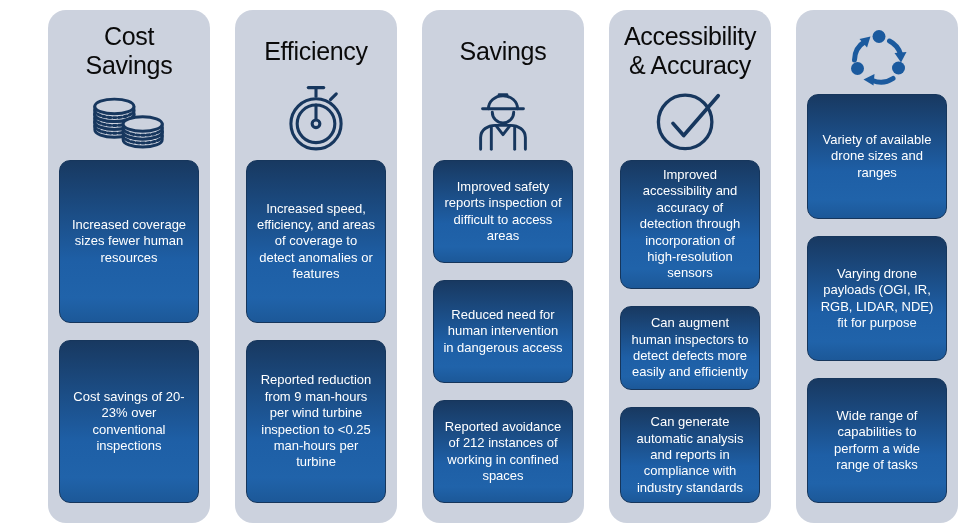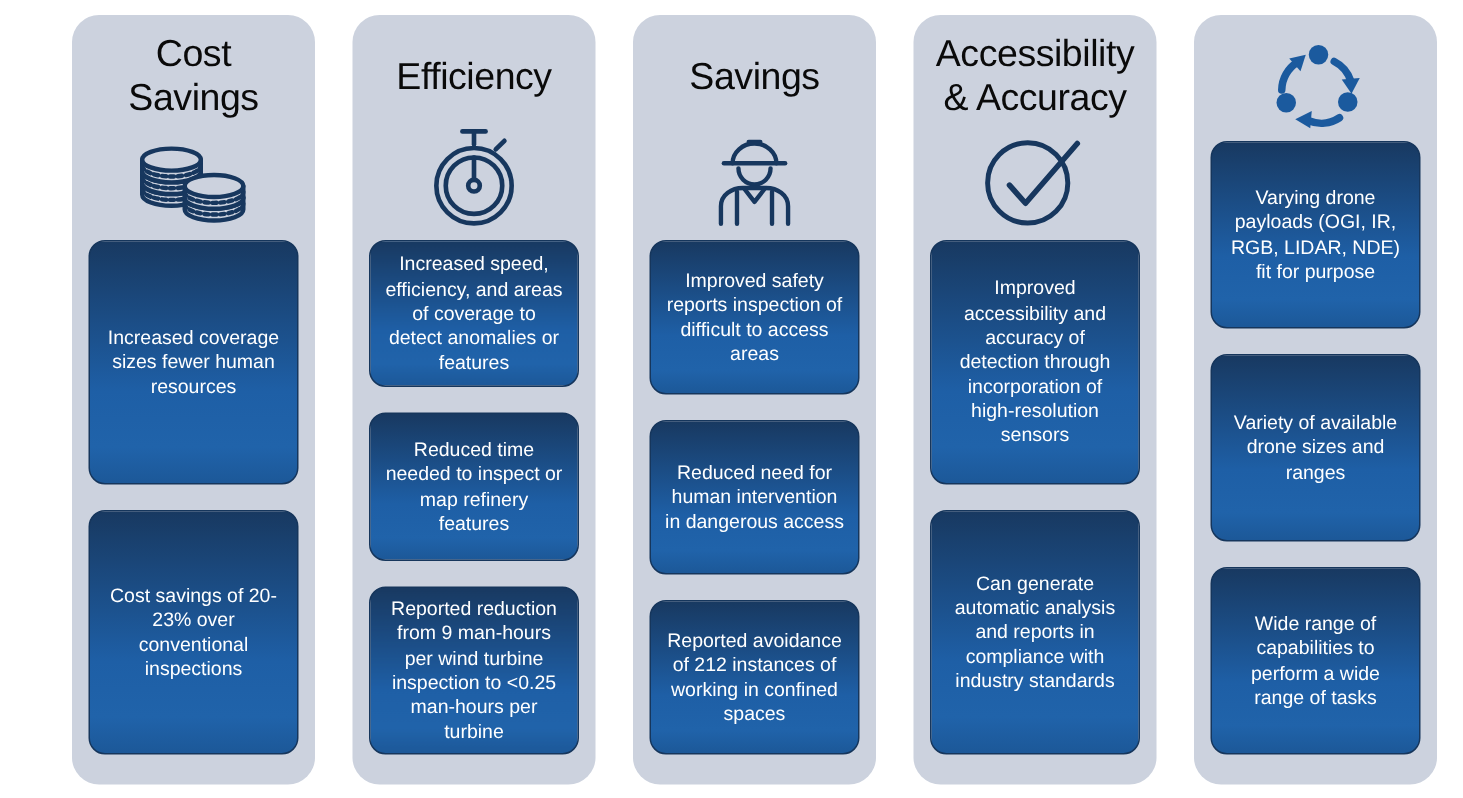--- a/index.html
+++ b/index.html
@@ -82,23 +82,20 @@
         <circle cx="29" cy="41" r="19.5"></circle>
         <path d="M29 36.5V21.5"></path>
         <circle cx="29" cy="41" r="4" fill="#CCD2DE"></circle>
       </svg>
     </div>
     <div class="boxes">
       <div class="box">
           <span>Increased speed, efficiency, and areas of coverage to detect anomalies or features</span>
         </div>
       <div class="box">
-          <span>Reduced time needed to inspect or map refinery features</span>
-        </div>
-      <div class="box">
           <span>Reported reduction from 9 man-hours per wind turbine inspection to &lt;0.25 man-hours per turbine</span>
         </div>
     </div>
   </section>
 
   <section class="card">
     <h2 class="title">Savings</h2>
     <div class="icon-wrap">
       <svg width="72" height="64" viewBox="0 0 74 64" fill="none" stroke="#17375E" stroke-width="3" stroke-linecap="round" stroke-linejoin="round">
         <path d="M33 6h8"></path>
@@ -131,20 +128,23 @@
       <svg width="70" height="66" viewBox="0 0 72 66" fill="none" stroke="#17375E" stroke-linecap="round" stroke-linejoin="round">
         <circle cx="31" cy="36" r="27.5" stroke-width="3.4"></circle>
         <path d="M18.5 37.5L29.5 50L65 9" stroke-width="3.8"></path>
       </svg>
     </div>
     <div class="boxes">
       <div class="box">
           <span>Improved accessibility and accuracy of detection through incorporation of high-resolution sensors</span>
         </div>
       <div class="box">
+          <span>Can augment human inspectors to detect defects more easily and efficiently</span>
+        </div>
+      <div class="box">
           <span>Can generate automatic analysis and reports in compliance with industry standards</span>
         </div>
     </div>
   </section>
 
   <section class="card">
     <div class="icon-wrap">
       <svg width="62" height="58" viewBox="0 0 62 58" fill="none">
         <g stroke="#1B5A9E" stroke-width="5" stroke-linecap="round">
           <path d="M43.5 13a22 22 0 0 1 11 13"></path>
@@ -156,24 +156,24 @@
           <polygon points="17.5,51.5 28.5,46 27.5,57.5"></polygon>
           <polygon points="24.5,8.5 13.5,11 21,19.5"></polygon>
           <circle cx="33" cy="8.5" r="6.5"></circle>
           <circle cx="52.5" cy="40" r="6.5"></circle>
           <circle cx="11.5" cy="40.5" r="6.5"></circle>
         </g>
       </svg>
     </div>
     <div class="boxes">
       <div class="box">
-          <span>Varying drone payloads (OGI, IR, RGB, LIDAR, NDE) fit for purpose</span>
+          <span>Variety of available drone sizes and ranges</span>
         </div>
       <div class="box">
-          <span>Variety of available drone sizes and ranges</span>
+          <span>Varying drone payloads (OGI, IR, RGB, LIDAR, NDE) fit for purpose</span>
         </div>
       <div class="box">
           <span>Wide range of capabilities to perform a wide range of tasks</span>
         </div>
     </div>
   </section>
 
 </div>
 
 </body></html>

